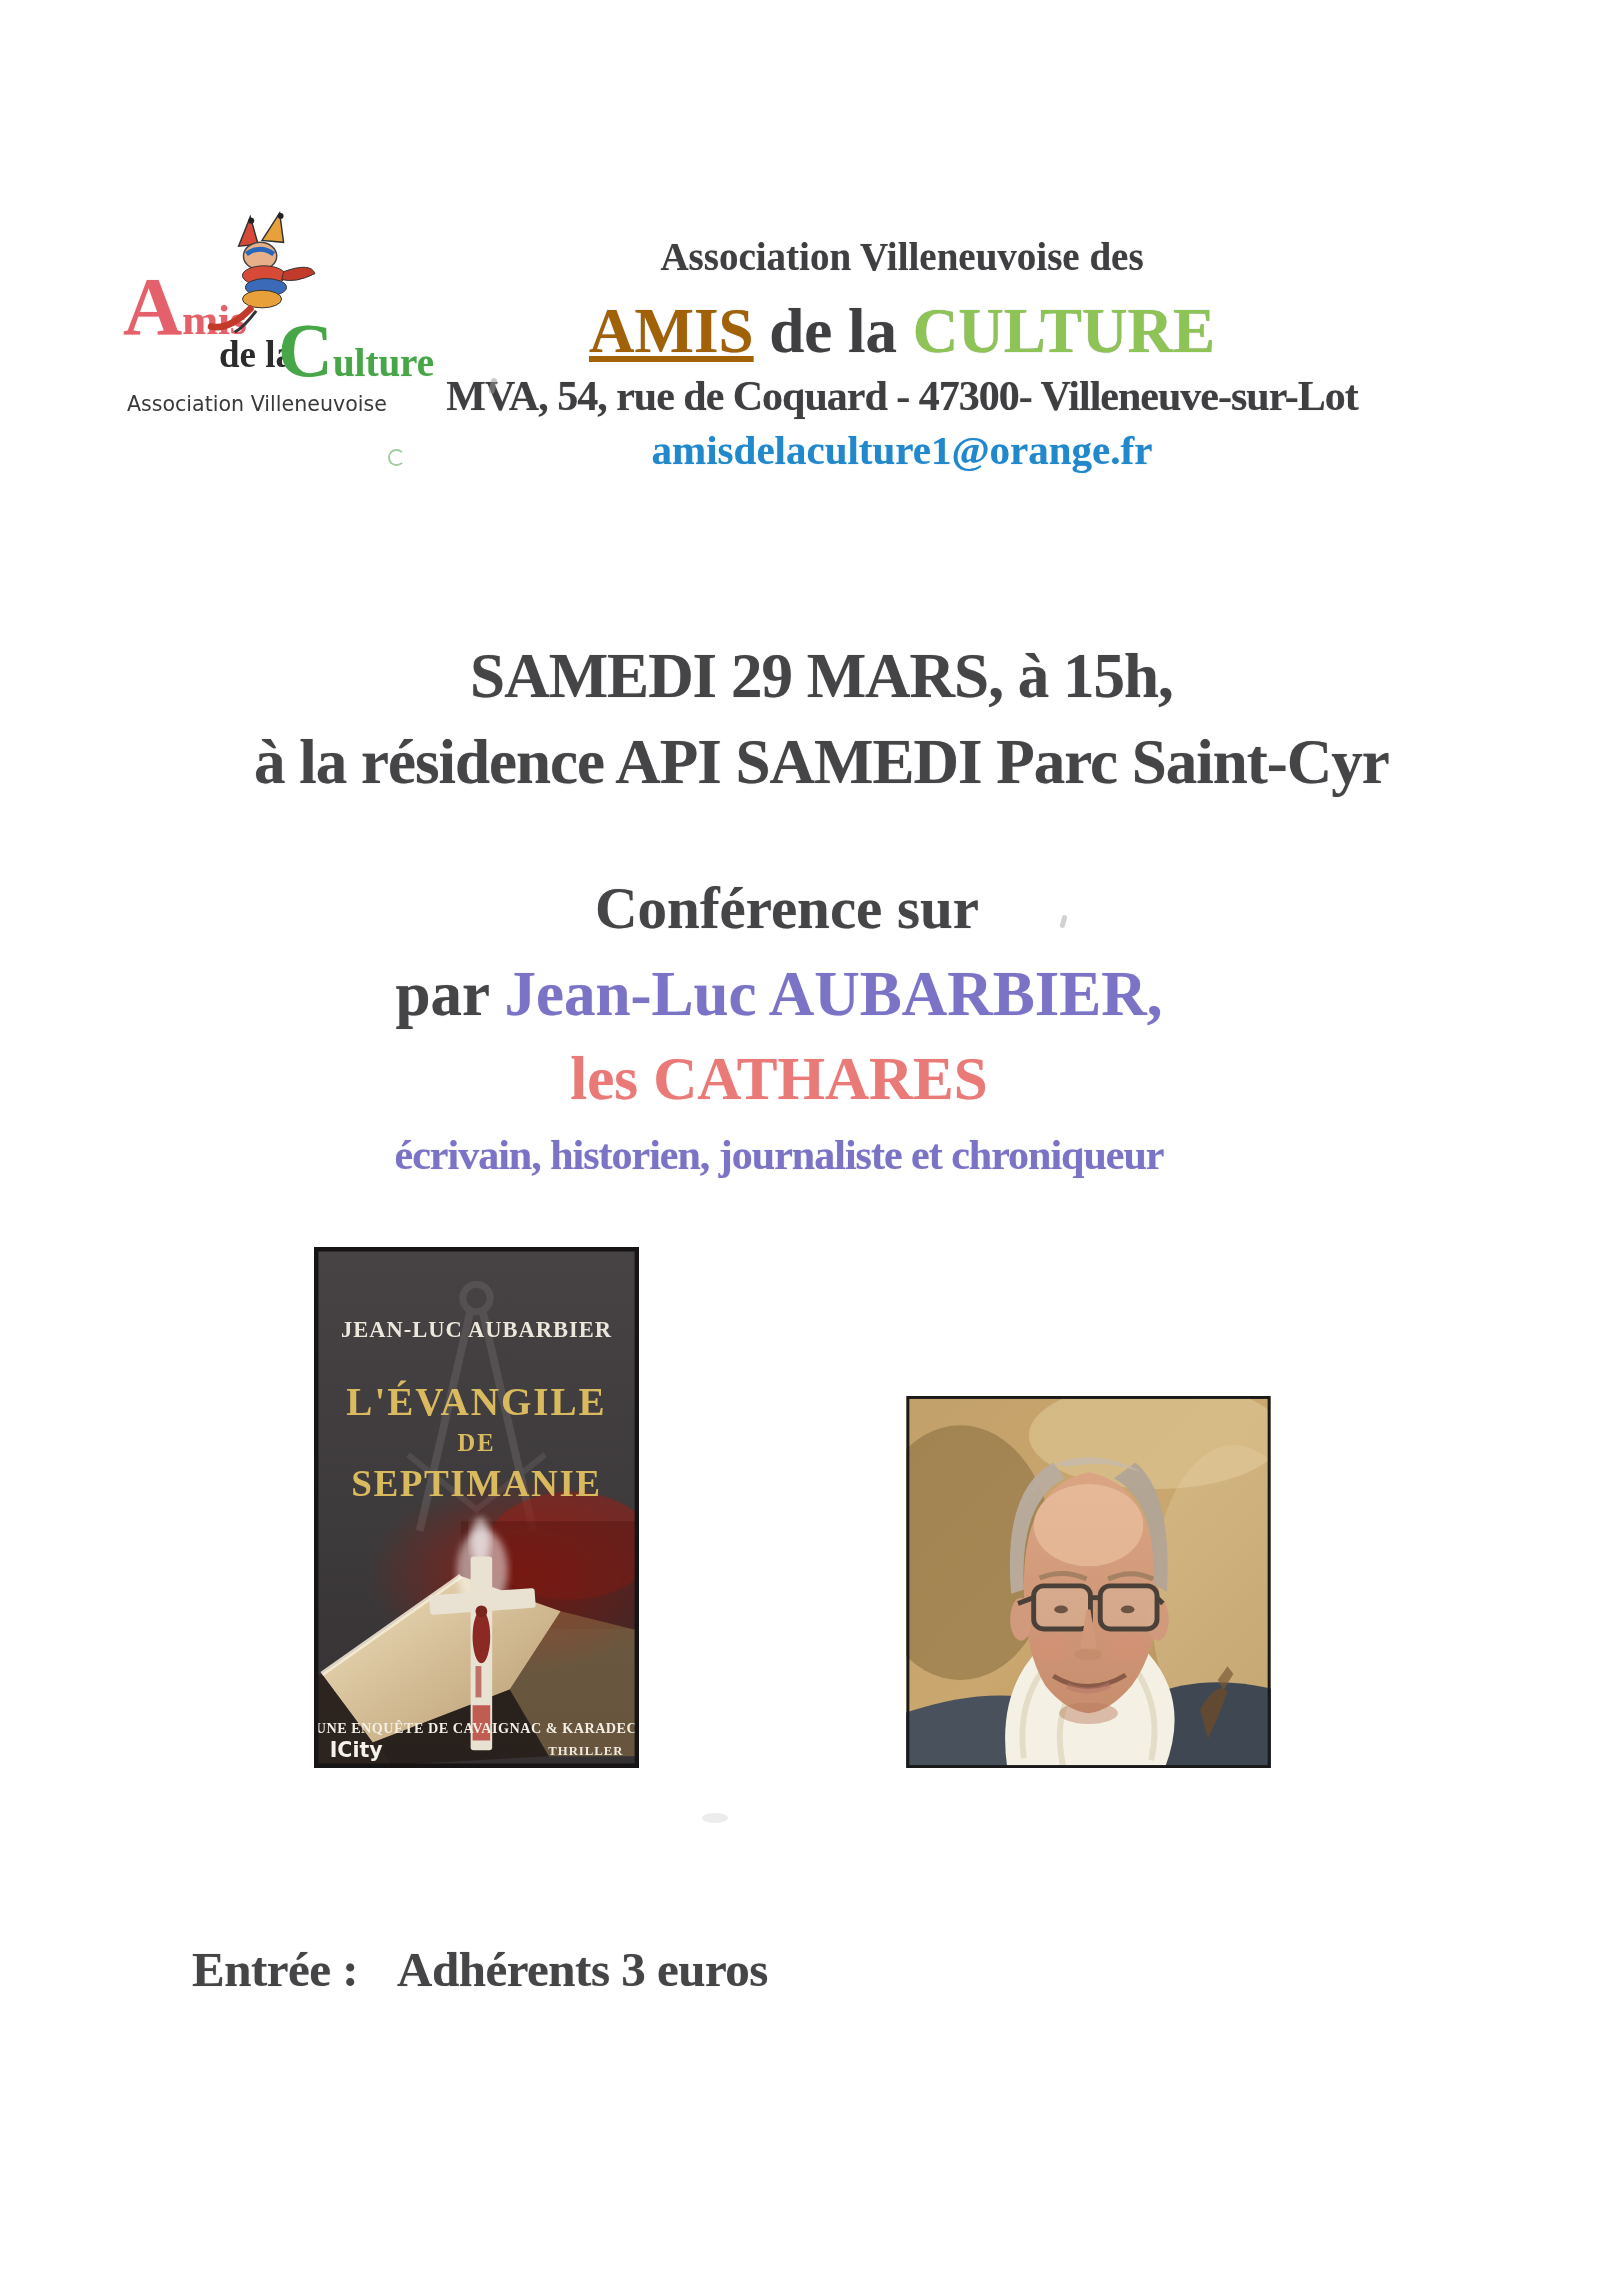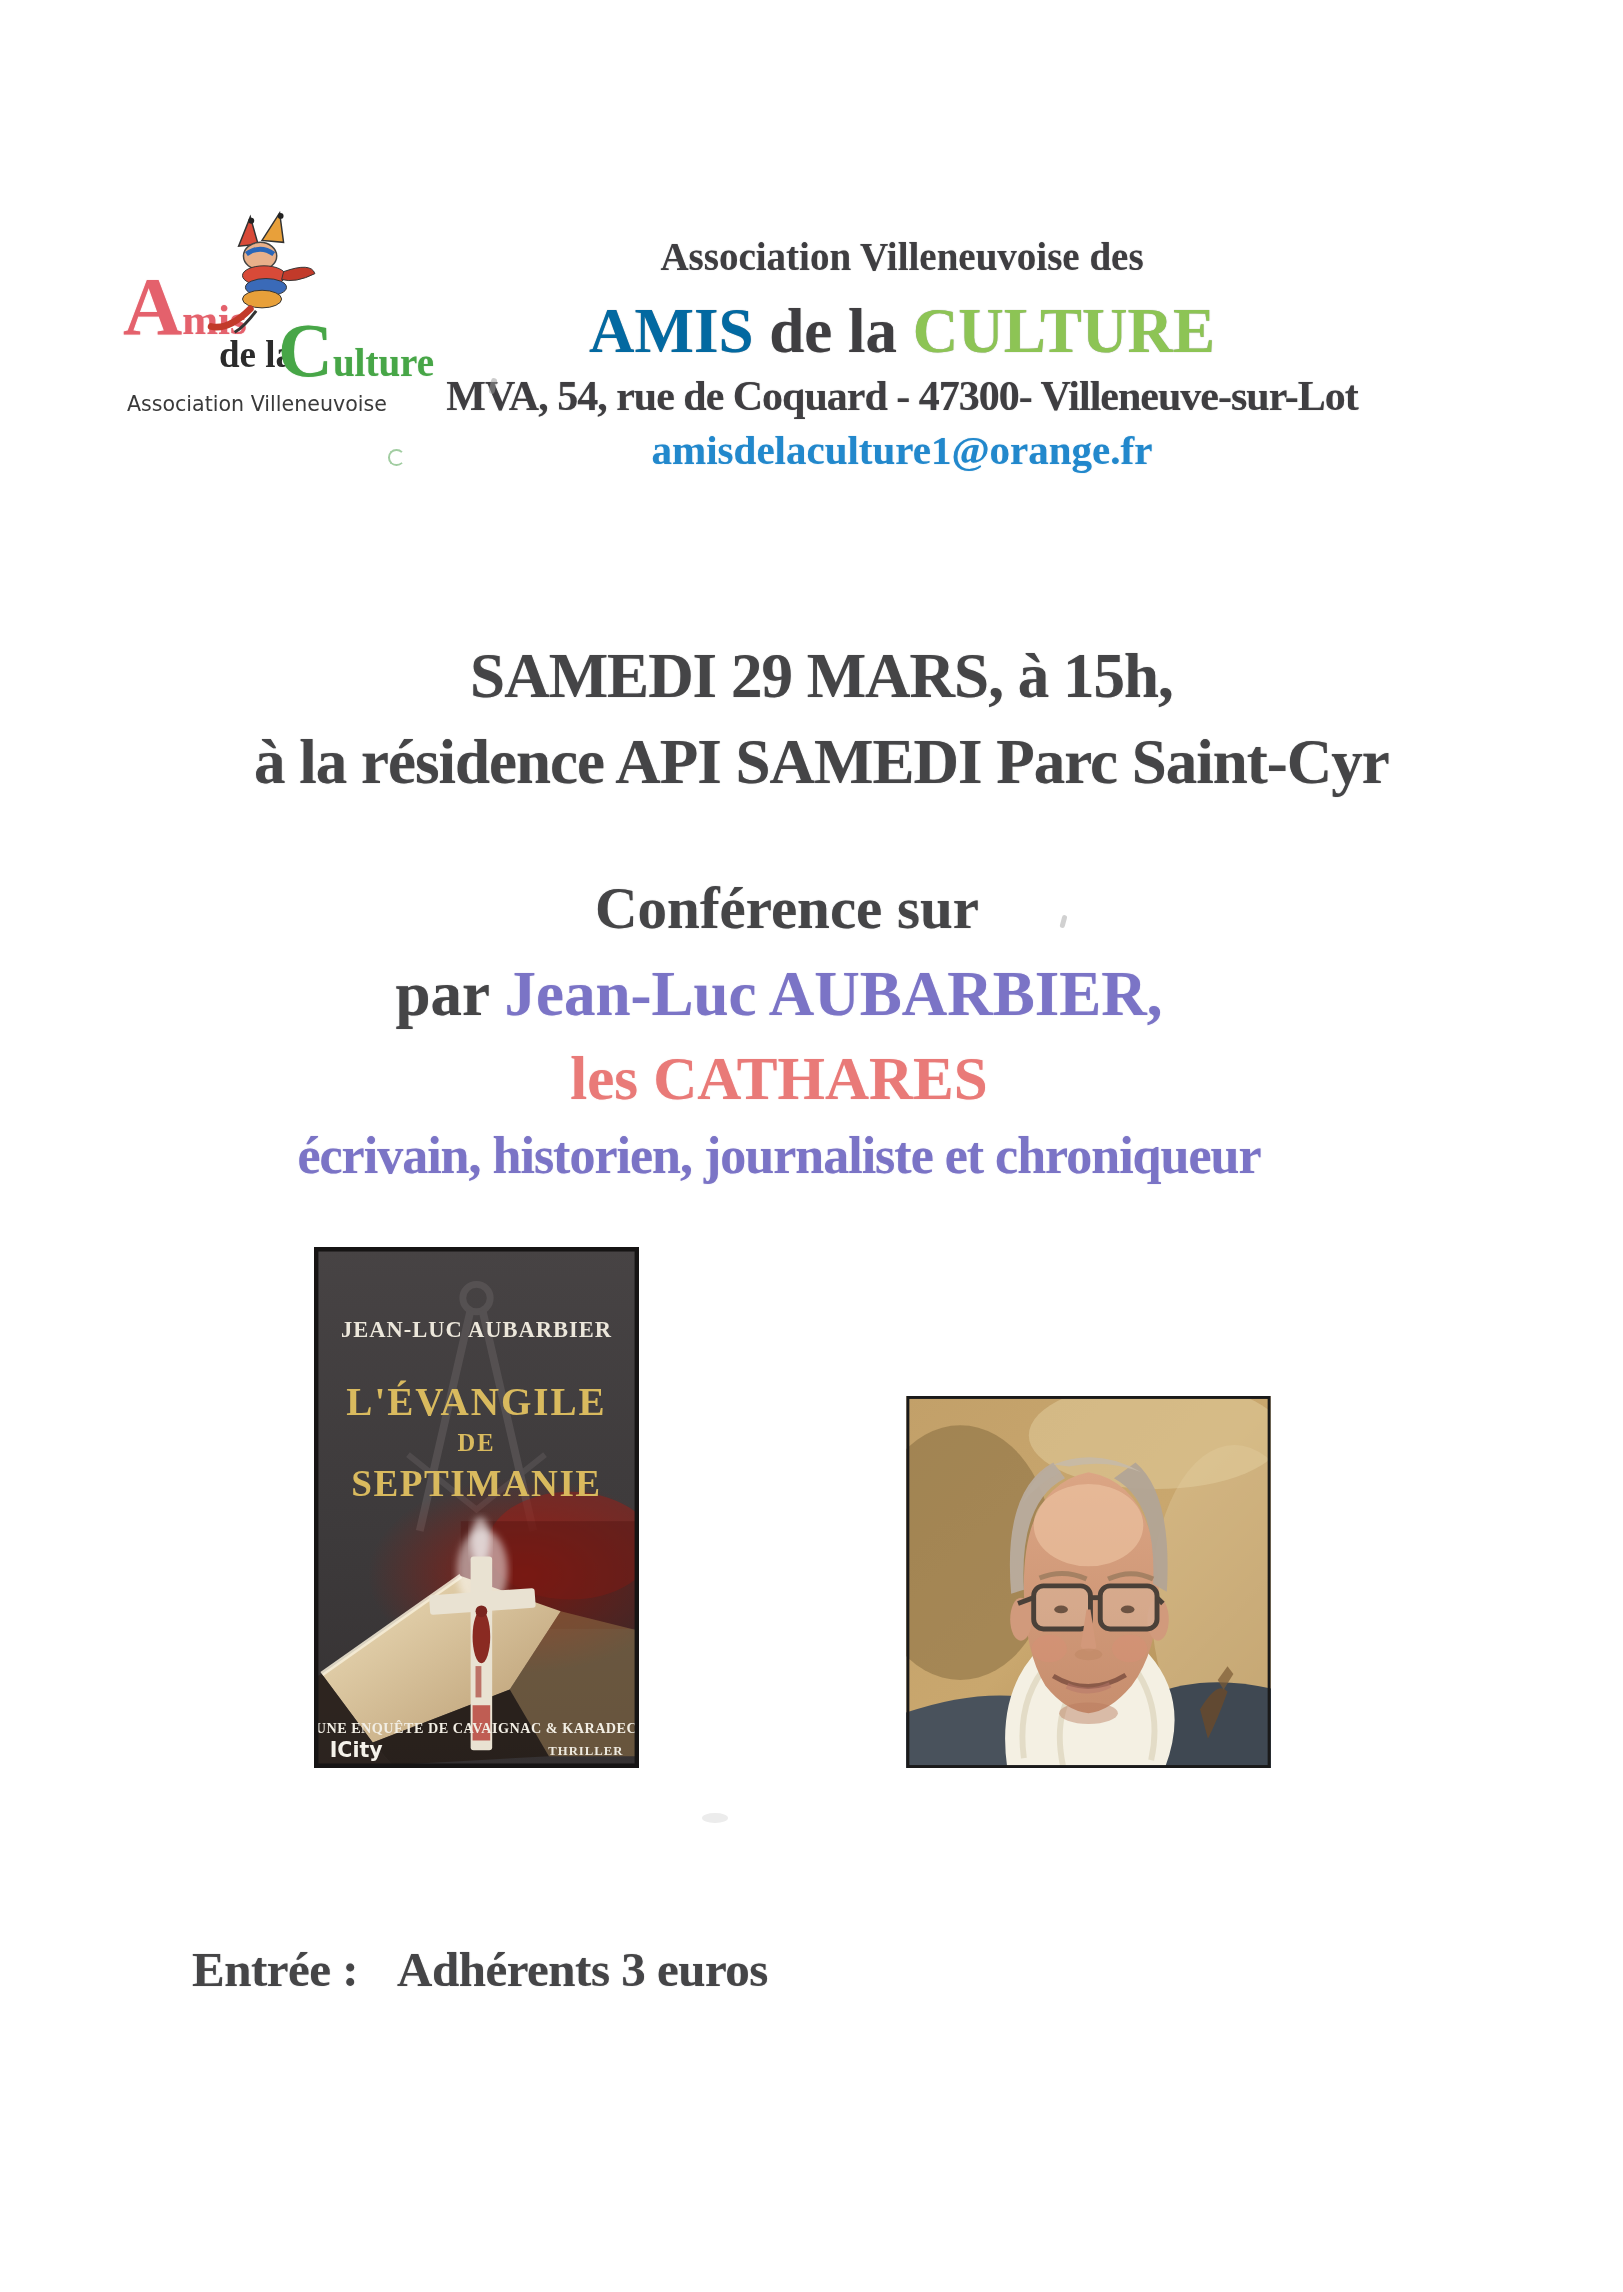--- a/index.html
+++ b/index.html
@@ -17,21 +17,21 @@
     text-shadow:0 0 1px rgba(70,70,72,.5);
     white-space:nowrap;
   }
   .center{text-align:center;}
   .scanblur{filter:blur(0.4px);}
 
   
   #header-block{left:412px;top:220px;width:980px;}
   .hdr-line1{font-size:39px;line-height:73px;color:#3f3e41;}
   .hdr-line2{font-size:63px;line-height:76px;color:#3f3e41;}
-  .hdr-amis{color:#0369a1;}
+  .hdr-amis{color:#a16207;text-decoration:underline;}
   .hdr-culture{color:#8dc455;}
   .hdr-address{font-size:42px;line-height:55px;letter-spacing:-1px;color:#3f3e41;}
   .hdr-email{font-size:41px;line-height:53px;color:#2288cc;text-shadow:0 0 1px rgba(34,136,204,.5);}
 
   
   #logo{left:123px;top:233px;width:304px;height:196px;}
   .logo-amis{left:0px;top:27.4px;color:#e4616c;font-weight:bold;text-shadow:0 0 1px rgba(228,97,108,.5);white-space:nowrap;}
   .logo-amis .big{font-size:82px;}
   .logo-amis .small{font-size:43px;}
   .logo-dela{left:96px;top:100px;font-size:37px;font-weight:bold;color:#2b2b2b;}
@@ -41,21 +41,21 @@
   .logo-subtitle{left:3.9px;top:159px;font-family:"DejaVu Sans",sans-serif;font-size:20.6px;color:#3a3a3a;font-weight:500;}
 
   
   #when-block{left:27.4px;top:633px;width:1588px;}
   .when-line{font-size:63px;line-height:86px;letter-spacing:-1px;}
   #conf-block{left:0px;top:866px;width:1558px;}
   .conf-line1{font-size:59px;line-height:84px;margin-left:16px;}
   .conf-topic{font-size:61px;line-height:82px;color:#e97a78;text-shadow:0 0 1px rgba(233,122,120,.5);}
   .conf-speaker{font-size:63px;line-height:88px;}
   .purple{color:#7b74c6;text-shadow:0 0 1px rgba(123,116,198,.5);}
-  .conf-roles{font-size:52px;line-height:71px;letter-spacing:-1px;}
+  .conf-roles{font-size:42px;line-height:71px;letter-spacing:-1px;}
 
   
   #book-cover{left:314px;top:1247px;width:325px;height:521px;}
   #speaker-photo{left:906px;top:1396px;width:365px;height:372px;}
 
   
   #pricing{left:192px;top:1933px;color:#4c4c4f;}
   .price-line1{font-size:49px;line-height:73px;letter-spacing:-0.5px;}
   .price-line2{font-size:49px;line-height:73px;letter-spacing:-0.5px;margin-left:216px;}
   .gap{display:inline-block;width:39px;}

